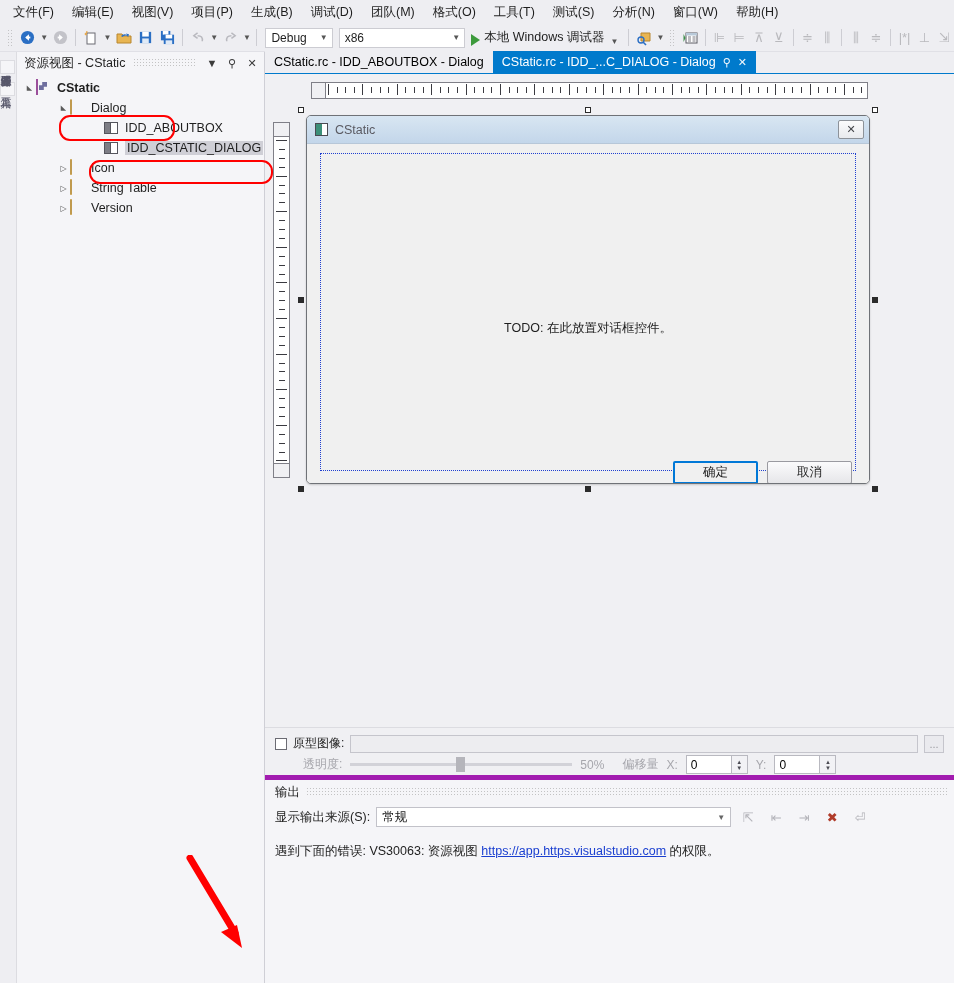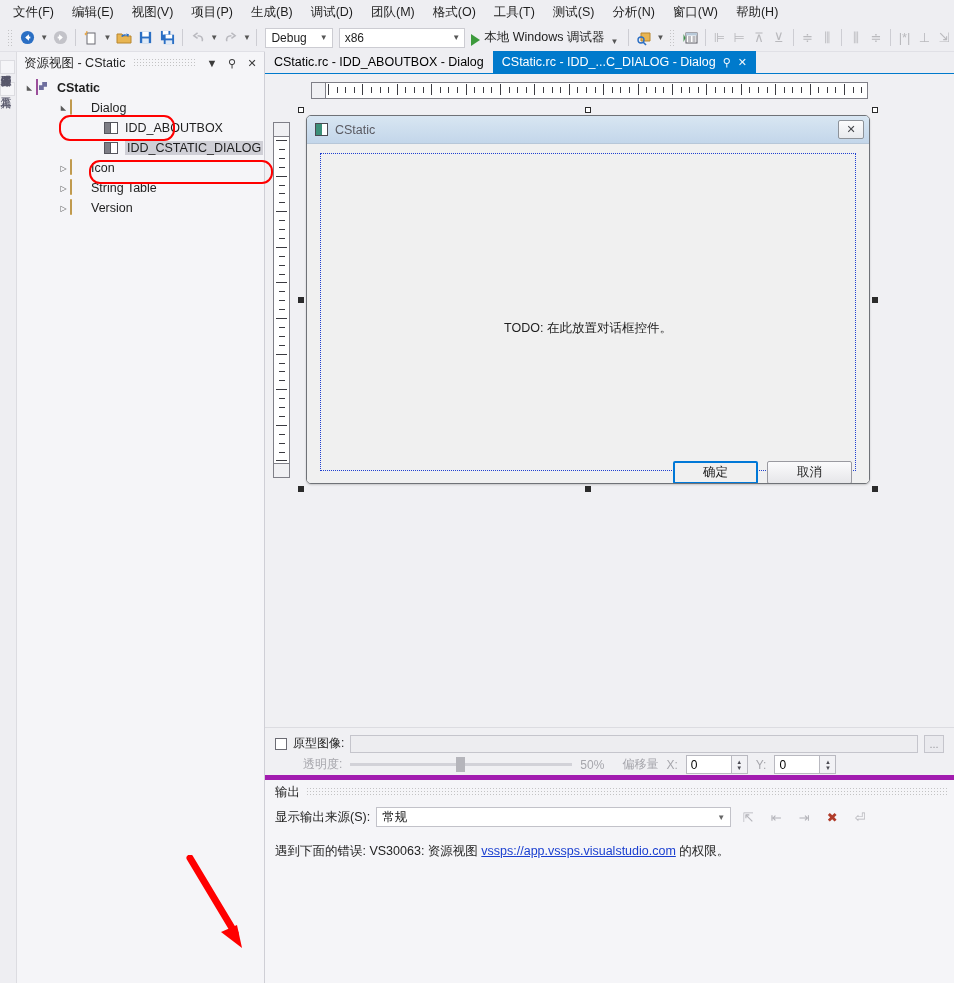--- a/index.html
+++ b/index.html
@@ -575,21 +575,21 @@
           <span>常规</span>
           <span class="caret">▼</span>
         </span>
         <span class="out-ico">⇱</span>
         <span class="out-ico">⇤</span>
         <span class="out-ico">⇥</span>
         <span class="out-ico" style="color:#b03b2a;">✖</span>
         <span class="out-ico">⏎</span>
       </div>
       <div class="out-body" id="outbody">
-          <div><span>遇到下面的错误: VS30063: 资源视图 </span><span class="out-link">vssps://app.vssps.visualstudio.com</span><span> 的权限。</span></div>
+          <div><span>遇到下面的错误: VS30063: 资源视图 </span><span class="out-link">https://app.https.visualstudio.com</span><span> 的权限。</span></div>
         </div>
     </div>
   </div>
 </div>
 
 <div class="anno" style="left:59px; top:115px; width:116px; height:26px;"></div>
 <div class="anno" style="left:89px; top:160px; width:184px; height:24px;"></div>
 
 <svg class="arrow-svg" width="75" height="105" viewBox="0 0 75 105">
   <path d="M5 3 L50 78" stroke="#ff0000" stroke-width="7" stroke-linecap="round"></path>

